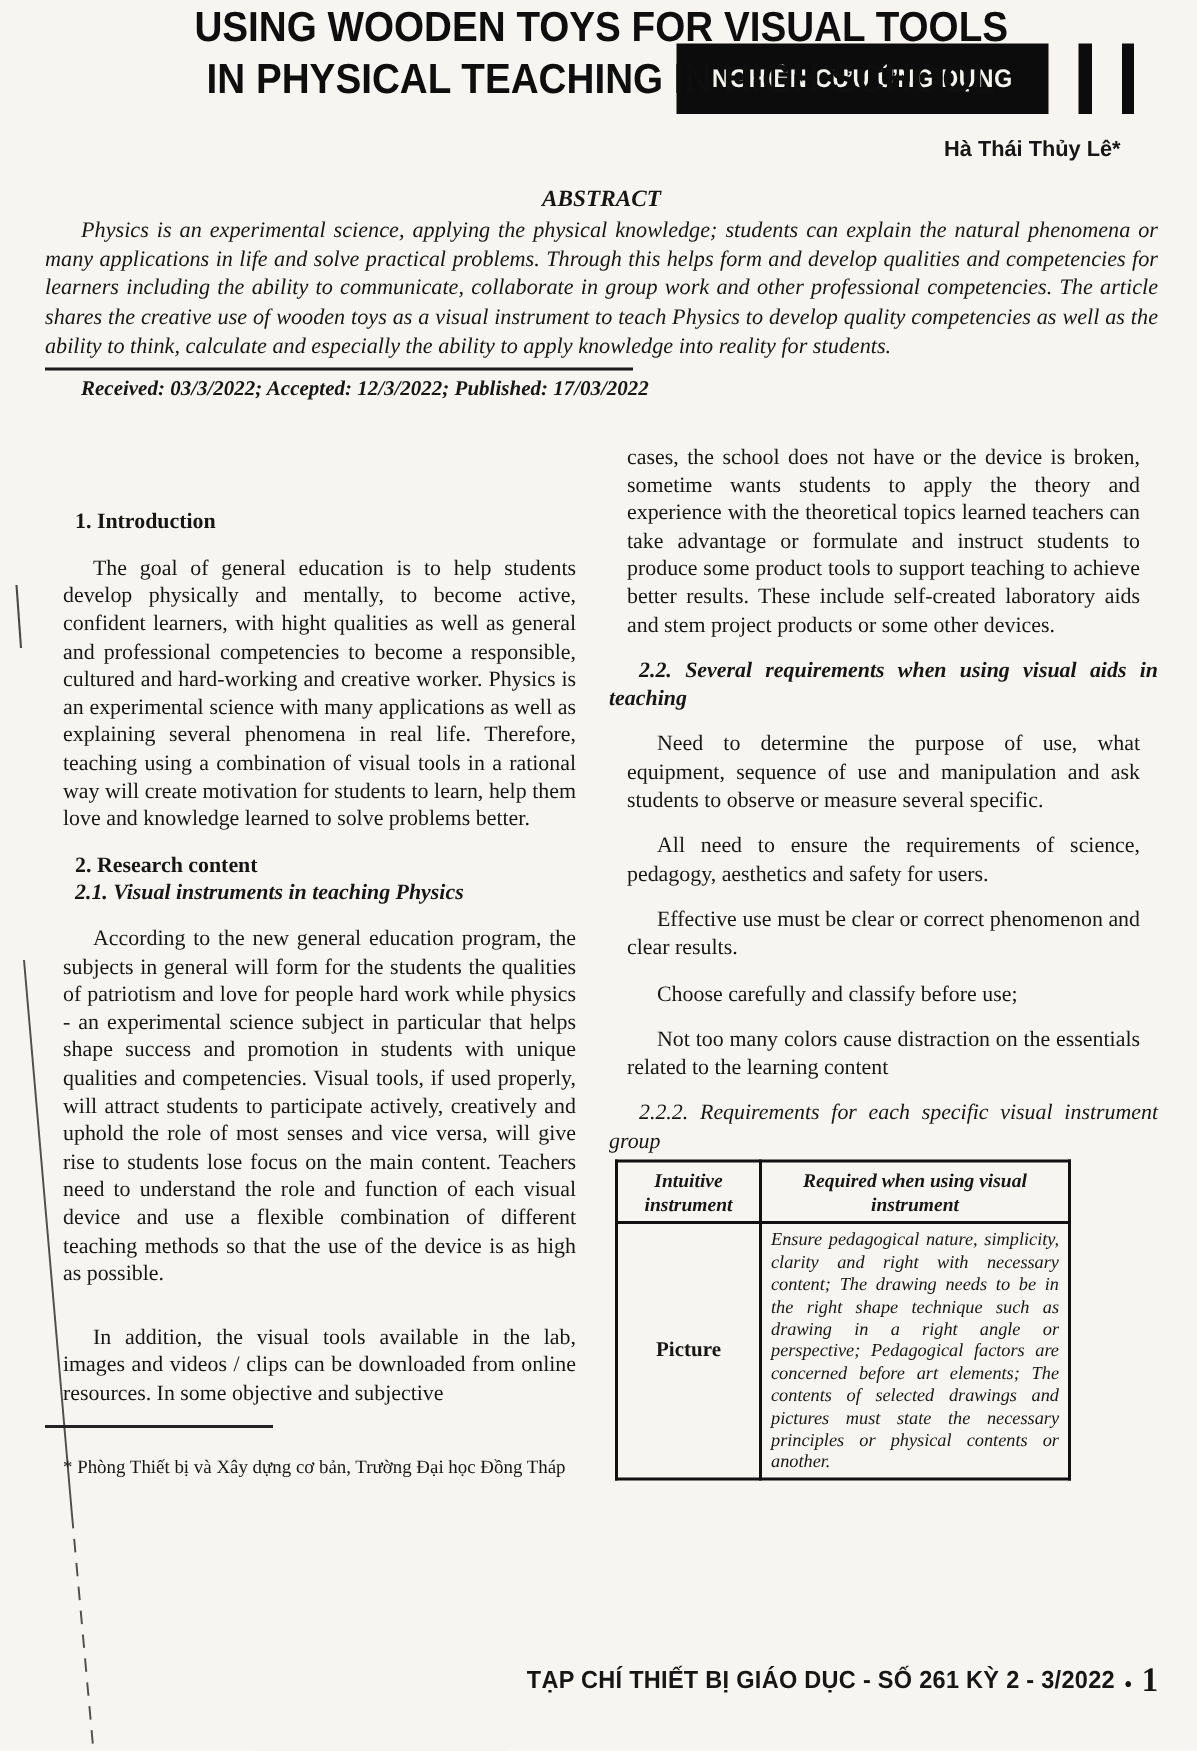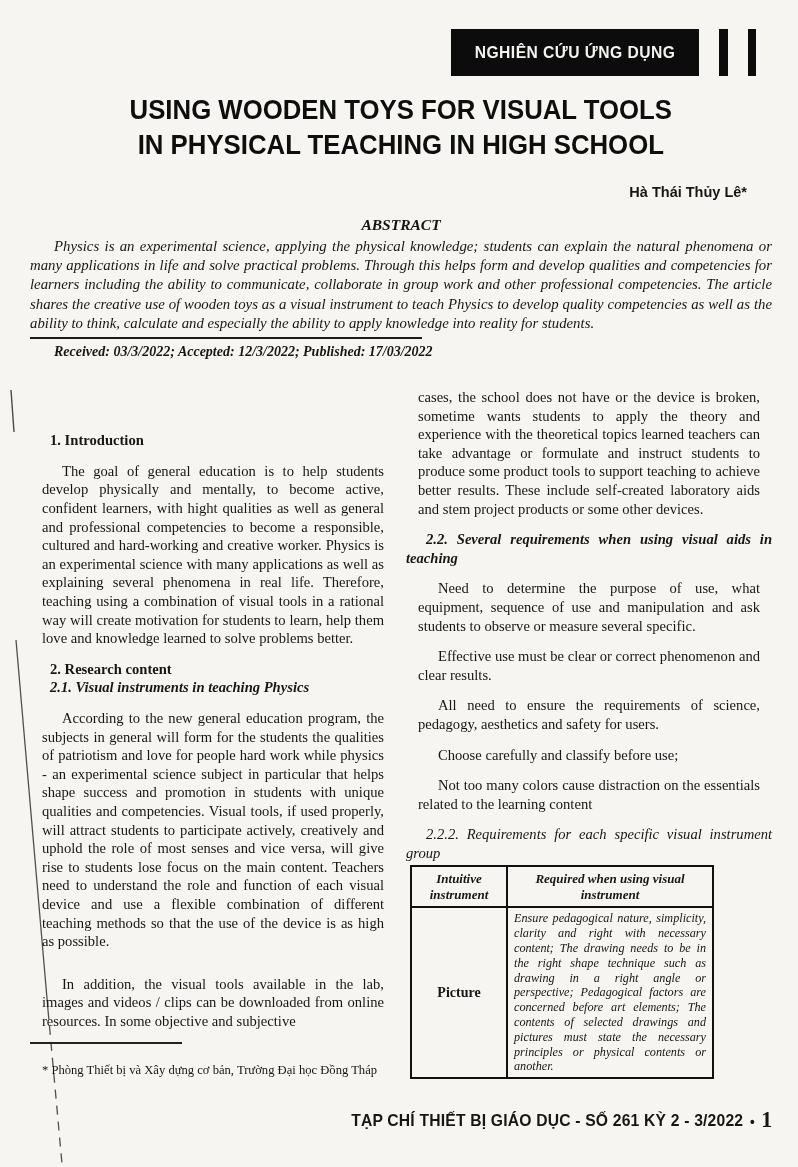--- a/index.html
+++ b/index.html
@@ -15,21 +15,21 @@
   .banner-box {
     background:#0c0c0c; color:#f4f3ee; display:flex; align-items:center;
     padding:0 15px; font-family:"Liberation Sans", sans-serif; font-weight:bold;
     font-size:17px; letter-spacing:0.5px; white-space:nowrap;
   }
   .banner-box span{ display:inline-block; transform:scaleX(0.92); transform-origin:center; }
   .banner-bar { width:9px; background:#0c0c0c; }
   .banner-bar.thin { width:8px; }
 
   
-  .title { padding-top:92px; text-align:center; }
+  .title { text-align:center; }
   .title-inner {
     display:inline-block; transform:scaleX(0.92); transform-origin:center;
     font-family:"Liberation Sans", sans-serif; font-weight:bold;
     font-size:28px; line-height:35px; color:#0e0e0e; letter-spacing:0;
   }
   .author {
     margin-top:22px; text-align:right; padding-right:25px;
     font-family:"Liberation Sans", sans-serif; font-weight:bold; font-size:14.5px;
   }
 
@@ -130,22 +130,22 @@
         <p>In addition, the visual tools available in the lab, images and videos / clips can be downloaded from online resources. In some objective and subjective</p>
         <div class="spacer"></div>
         <div class="footnote-sep"></div>
         <p class="footnote">* Phòng Thiết bị và Xây dựng cơ bản, Trường Đại học Đồng Tháp</p>
       </div>
 
       <div class="col right">
         <p class="cont">cases, the school does not have or the device is broken, sometime wants students to apply the theory and experience with the theoretical topics learned teachers can take advantage or formulate and instruct students to produce some product tools to support teaching to achieve better results. These include self-created laboratory aids and stem project products or some other devices.</p>
         <div class="h-bolditalic">2.2. Several requirements when using visual aids in teaching</div>
         <p>Need to determine the purpose of use, what equipment, sequence of use and manipulation and ask students to observe or measure several specific.</p>
+        <p>All need to ensure the requirements of science, pedagogy, aesthetics and safety for users.</p>
         <p>Effective use must be clear or correct phenomenon and clear results.</p>
-        <p>All need to ensure the requirements of science, pedagogy, aesthetics and safety for users.</p>
         <p>Choose carefully and classify before use;</p>
         <p>Not too many colors cause distraction on the essentials related to the learning content</p>
         <div class="h-italic">2.2.2. Requirements for each specific visual instrument group</div>
 
         <table class="req">
           <tbody>
               <tr>
             <th>Intuitive instrument</th>
             <th>Required when using visual instrument</th>
           </tr>

